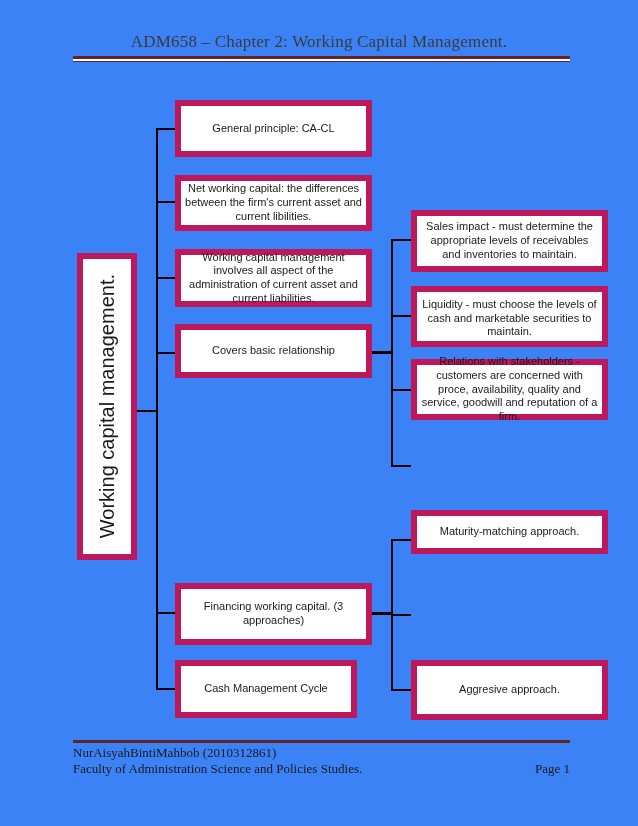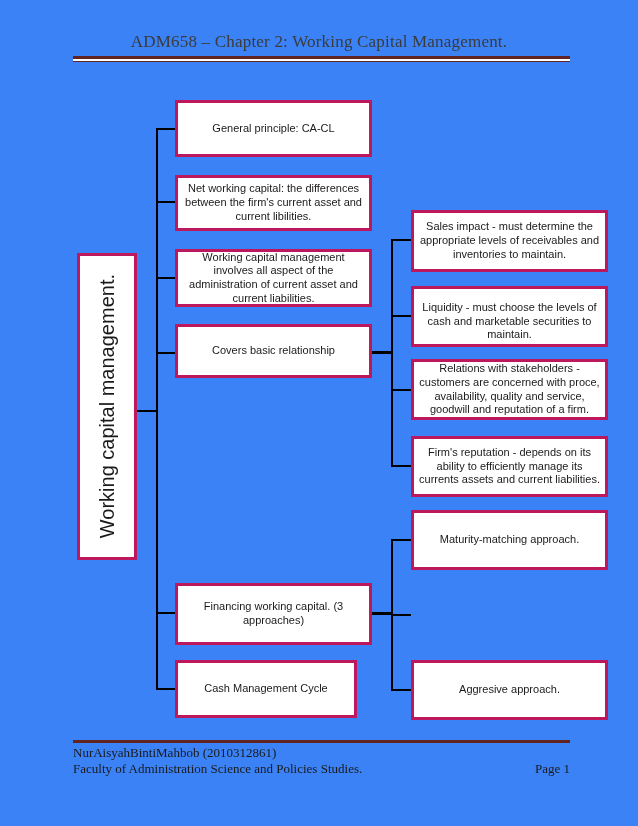--- a/index.html
+++ b/index.html
@@ -20,21 +20,21 @@
   .footer-rule {
     position:absolute; left:73px; top:740px; width:497px; height:3px;
     background:#622423;
   }
   .footer-text {
     position:absolute; font-family:"Liberation Serif", serif;
     font-size:13px; color:#1a1a1a; white-space:nowrap;
   }
   .node {
     position:absolute; box-sizing:border-box; background:#ffffff;
-    border:3px solid #be185d; color:#1a1a1a;
+    border:6px solid #be185d; color:#1a1a1a;
     display:flex; align-items:center; justify-content:center;
     text-align:center; font-size:11px; line-height:1.25; padding:2px 3px;
   }
   .root-label {
     writing-mode:vertical-rl; transform:rotate(180deg);
     font-size:20px; white-space:nowrap; color:#1a1a1a;
   }
   .line { position:absolute; background:#000; }
 </style>
 </head>
@@ -86,31 +86,28 @@
 
   <div class="node" style="left:411px; top:210px; width:197px; height:62px;">
     <span>Sales impact - must determine the appropriate levels of receivables and inventories to maintain.</span>
   </div>
   <div class="node" style="left:411px; top:286px; width:197px; height:61px;align-items:flex-end;">
     <span>Liquidity - must choose the levels of cash and marketable securities to maintain.</span>
   </div>
   <div class="node" style="left:411px; top:359px; width:197px; height:61px;">
     <span>Relations with stakeholders - customers are concerned with proce, availability, quality and service, goodwill and reputation of a firm.</span>
   </div>
-  <div class="node" style="left:411px; top:436px; width:197px; height:61px;">
-    <span>Firm's reputation - depends on its ability to efficiently manage its currents assets and current liabilities.</span>
-  </div>
 
   <div class="line" style="left:372px; top:612px; width:20px; height:3px;"></div>
   <div class="line" style="left:391px; top:539px; width:2px;  height:152px;"></div>
   <div class="line" style="left:391px; top:539px; width:20px; height:2px;"></div>
   <div class="line" style="left:391px; top:614px; width:20px; height:2px;"></div>
   <div class="line" style="left:391px; top:689px; width:20px; height:2px;"></div>
 
-  <div class="node" style="left:411px; top:510px; width:197px; height:60px;">
+  <div class="node" style="left:411px; top:510px; width:197px; height:44px;">
     <span>Maturity-matching approach.</span>
   </div>
   <div class="node" style="left:411px; top:660px; width:197px; height:60px;">
     <span>Aggresive approach.</span>
   </div>
 
   <div class="footer-rule"></div>
   <div class="footer-text" style="left:73px; top:745px;">NurAisyahBintiMahbob (2010312861)</div>
   <div class="footer-text" style="left:73px; top:761px;">Faculty of Administration Science and Policies Studies.</div>
   <div class="footer-text" style="right:68px; top:761px;">Page 1</div>

